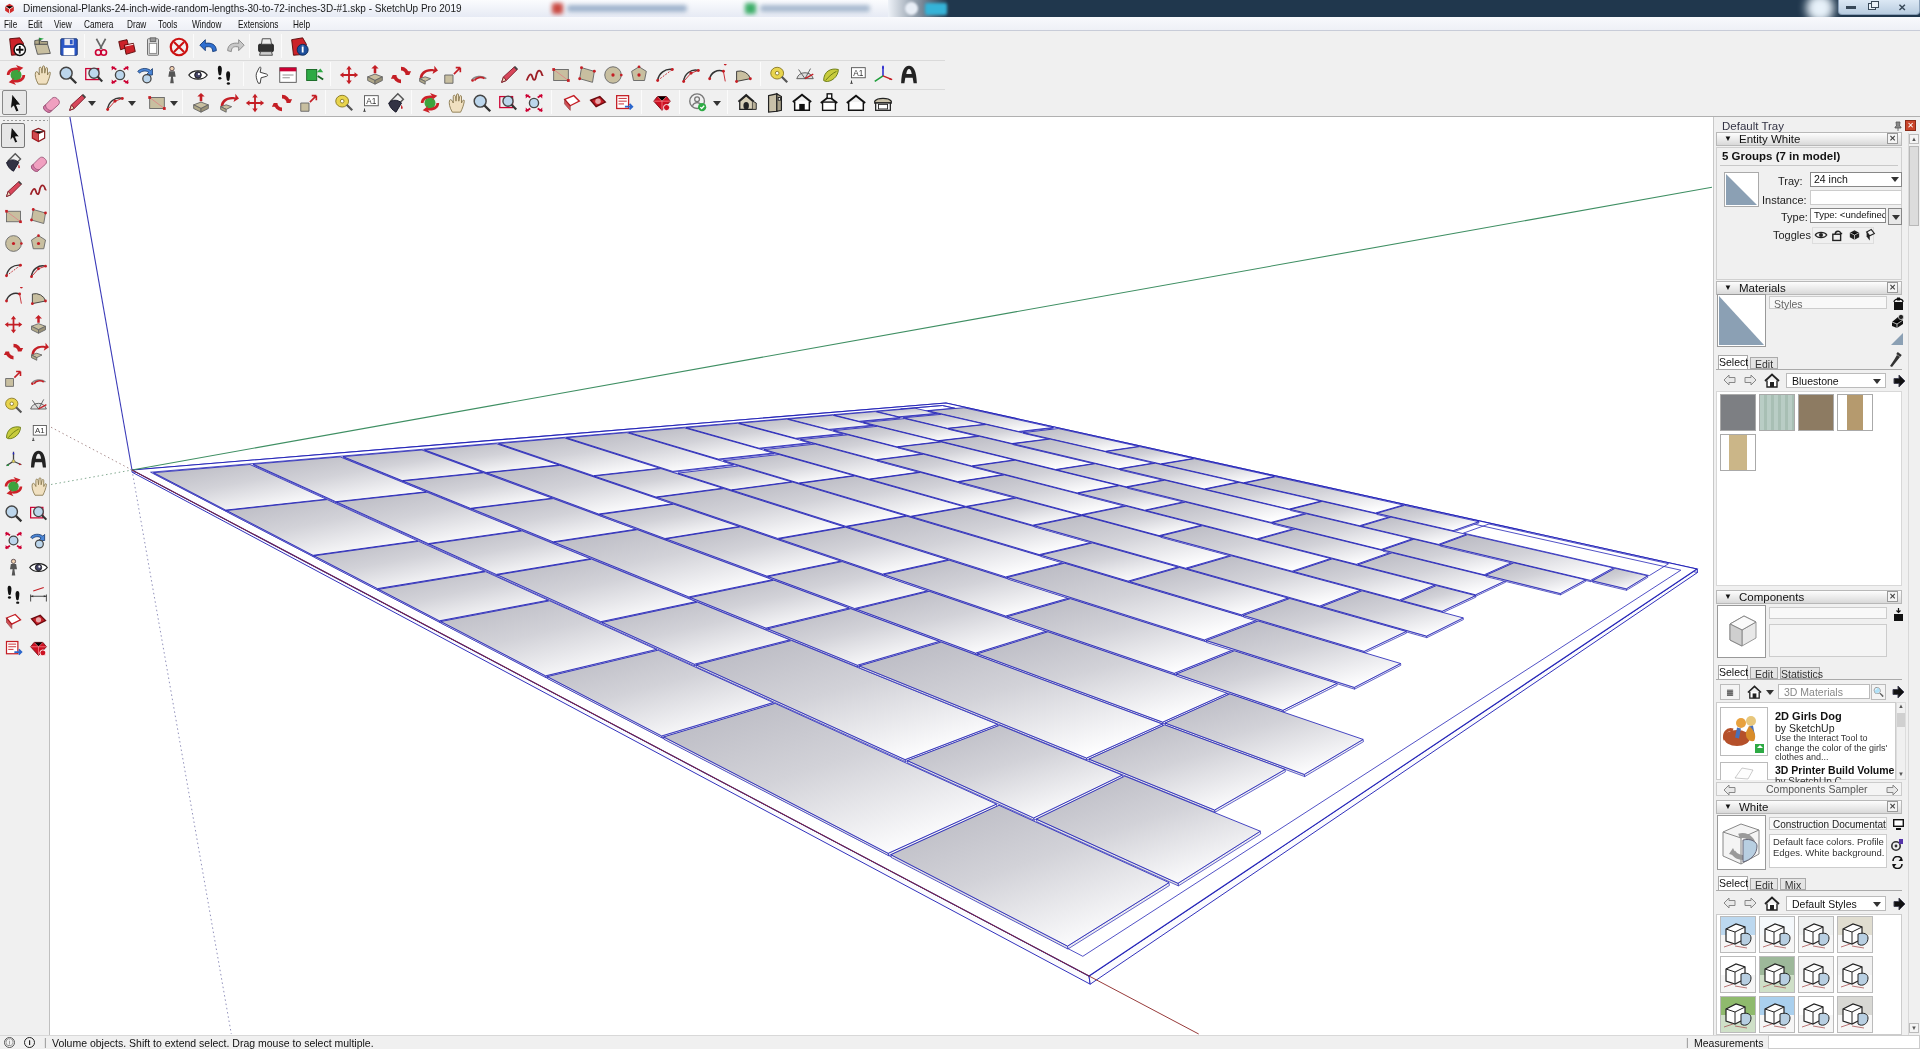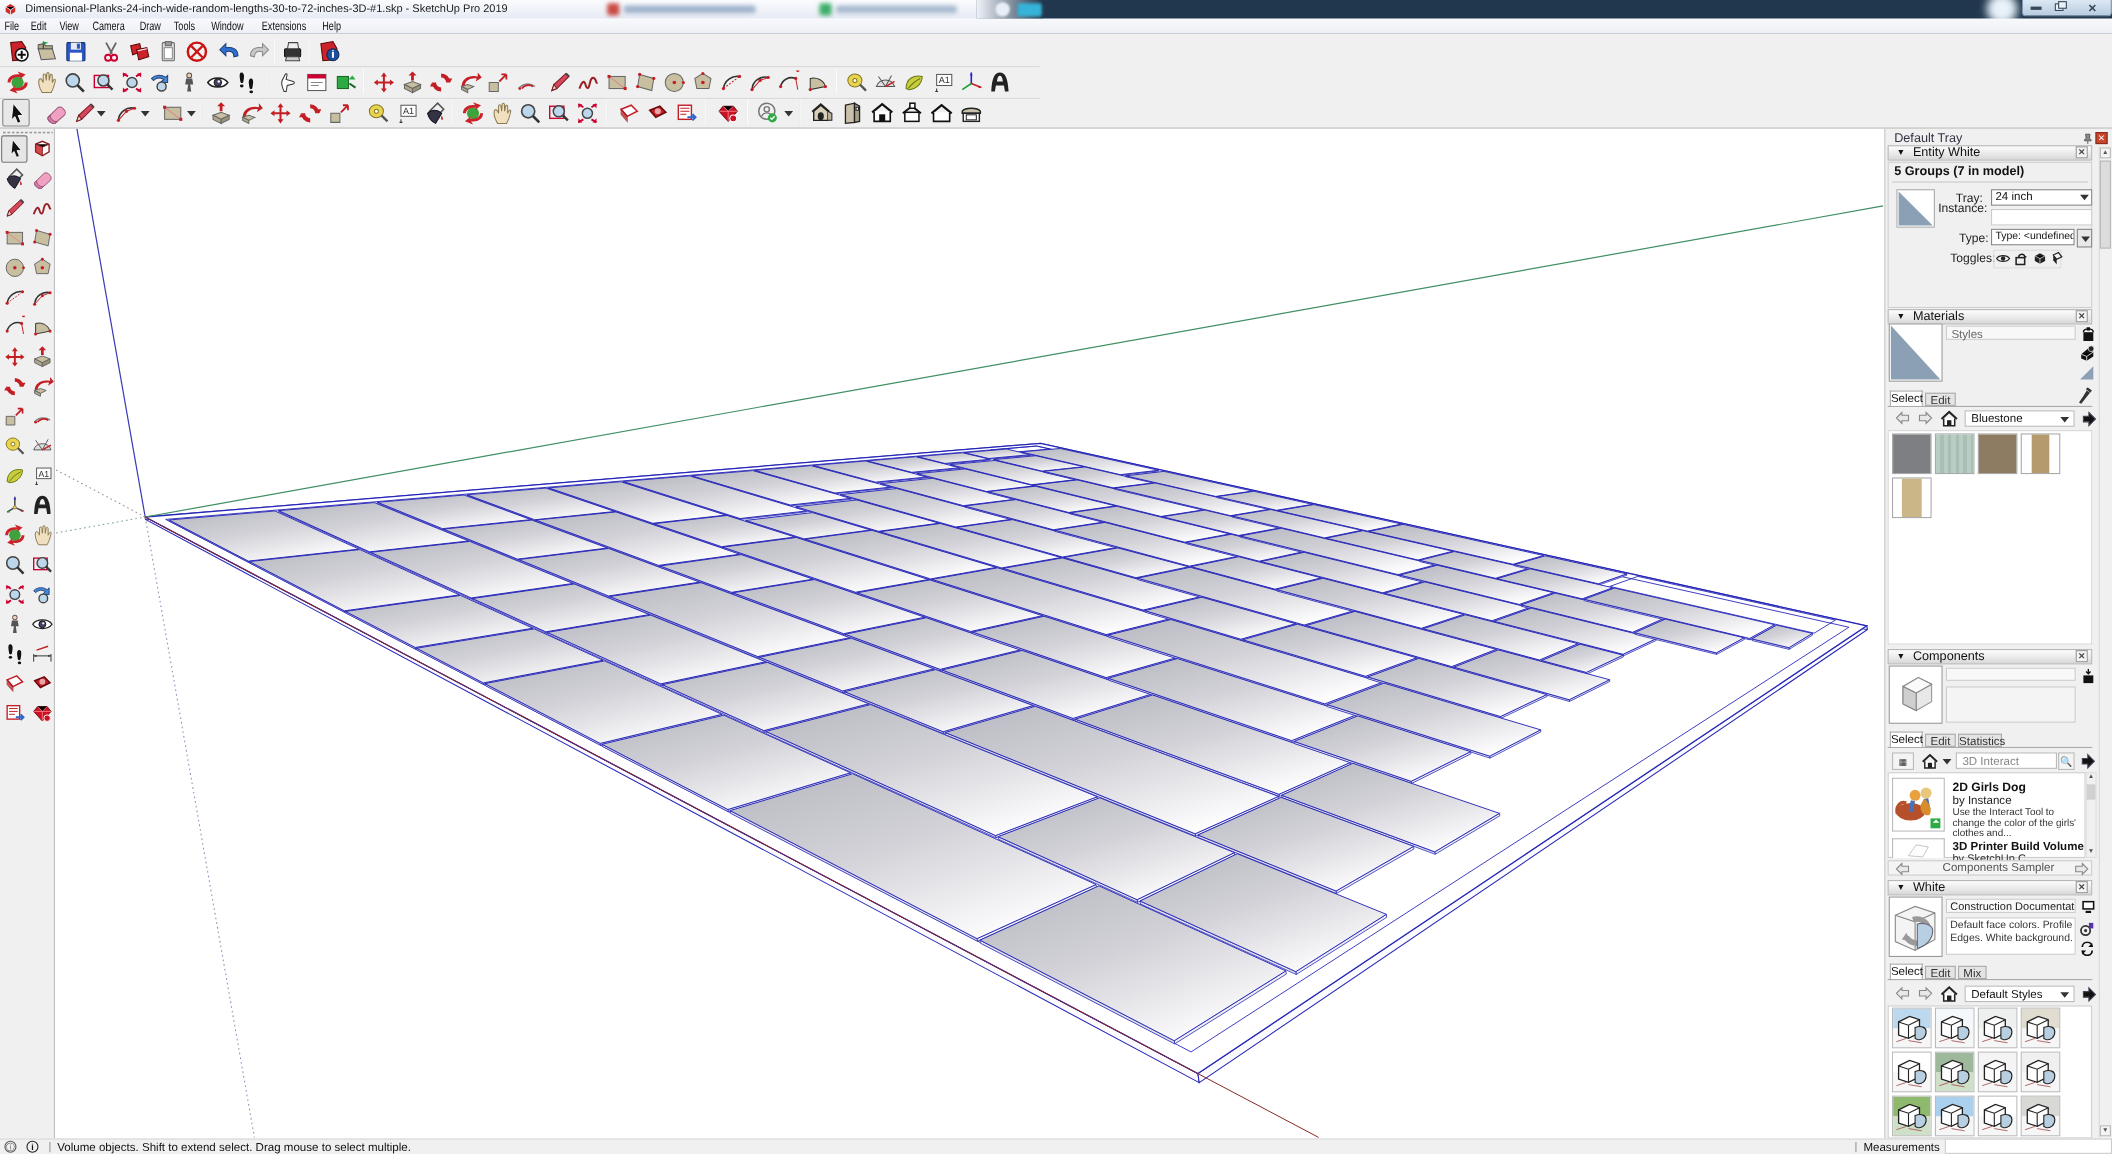--- a/index.html
+++ b/index.html
@@ -950,21 +950,21 @@
   </div>
 <div style="position:absolute;left:1716px;top:147px;width:186px;height:133px;background:#f0f0f0;border:1px solid #d0d0d0"></div>
 <div style="position:absolute;left:1722px;top:150px;font-size:11.5px;font-weight:bold;color:#111">5 Groups (7 in model)</div>
 <div style="position:absolute;left:1720px;top:165px;width:178px;height:1px;background:#c8c8c8"></div>
 <div style="position:absolute;left:1724px;top:172px;width:35px;height:35px;background:#fff;border:1px solid #aaa"></div>
 <svg style="position:absolute;left:1725px;top:173px" width="33" height="33" viewBox="0 0 33 33">
     <path d="M1 1 L1 32 L32 32 Z" fill="#8ba0b4"></path>
   </svg>
 <div style="position:absolute;left:1778px;top:175px;font-size:11px;color:#222">Tray:</div>
 <div style="position:absolute;left:1810px;top:172px;width:92px;height:15px;background:#fff;border:1px solid #888;font-size:10.5px;color:#111;padding-left:3px">24 inch<span style="position:absolute;right:2px;top:4px;width:0;height:0;border-left:4px solid transparent;border-right:4px solid transparent;border-top:5px solid #333"></span></div>
-<div style="position:absolute;left:1762px;top:184px;font-size:11px;color:#222">Instance:</div>
+<div style="position:absolute;left:1762px;top:194px;font-size:11px;color:#222">Instance:</div>
 <div style="position:absolute;left:1810px;top:190px;width:92px;height:15px;background:#fff;border:1px solid #ccc"></div>
 <div style="position:absolute;left:1781px;top:211px;font-size:11px;color:#222">Type:</div>
 <div style="position:absolute;left:1810px;top:208px;width:76px;height:15px;background:#fff;border:1px solid #888;font-size:9.5px;color:#111;padding-left:3px;white-space:nowrap;overflow:hidden">Type: &lt;undefined&gt;</div>
 <div style="position:absolute;left:1888px;top:208px;width:14px;height:17px;background:#e8e8e8;border:1px solid #888">
     <span style="position:absolute;left:3px;top:6px;width:0;height:0;border-left:4px solid transparent;border-right:4px solid transparent;border-top:5px solid #333"></span>
   </div>
 <div style="position:absolute;left:1773px;top:229px;font-size:11px;color:#222">Toggles:</div>
 <div style="position:absolute;left:1812px;top:227px;width:62px;height:17px;border:1px solid #ddd"></div>
 <svg style="position:absolute;left:1814px;top:229px" width="14" height="12" viewBox="0 0 24 18">
     <path d="M2 9 C6 3 18 3 22 9 C18 15 6 15 2 9 Z" fill="none" stroke="#222" stroke-width="2"></path>
@@ -1062,39 +1062,39 @@
 <div style="position:absolute;left:1750px;top:667px;width:28px;height:12px;background:#e4e4e4;border:1px solid #aaa;font-size:10.5px;text-align:center;color:#333">Edit</div>
 <div style="position:absolute;left:1780px;top:667px;width:40px;height:12px;background:#e4e4e4;border:1px solid #aaa;font-size:10.5px;text-align:center;color:#333">Statistics</div>
 <div style="position:absolute;left:1716px;top:679px;width:186px;height:1px;background:#aaa"></div>
 <div style="position:absolute;left:1720px;top:684px;width:20px;height:16px;border:1px solid #bbb;background:#f4f4f4;font-size:8px;color:#333;text-align:center;line-height:15px">▦</div>
 <svg style="position:absolute;left:1747px;top:685px" width="15" height="15" viewBox="0 0 16 16">
     <path d="M1 8 L8 1.5 L15 8" fill="none" stroke="#222" stroke-width="1.8"></path>
     <path d="M3 7.5 L3 14 L13 14 L13 7.5" fill="#fff" stroke="#222" stroke-width="1.4"></path>
     <rect x="6" y="9" width="4" height="5" fill="#222"></rect>
   </svg>
 <div style="position:absolute;left:1766px;top:690px;width:0;height:0;border-left:4px solid transparent;border-right:4px solid transparent;border-top:5px solid #333"></div>
-<div style="position:absolute;left:1778px;top:684px;width:92px;height:15px;background:#fff;border:1px solid #bbb;font-size:10.5px;color:#888;padding:1px 0 0 5px">3D Interact</div>
+<div style="position:absolute;left:1778px;top:684px;width:92px;height:15px;background:#fff;border:1px solid #bbb;font-size:10.5px;color:#888;padding:1px 0 0 5px">3D Materials</div>
 <div style="position:absolute;left:1871px;top:684px;width:15px;height:16px;background:#f4f4f4;border:1px solid #bbb;font-size:9px;text-align:center;line-height:15px">🔍</div>
 <svg style="position:absolute;left:1890px;top:684px" width="17" height="16" viewBox="0 0 17 16">
     <path d="M8 2 L14 8 L8 14 L8 10.5 L3 10.5 L3 5.5 L8 5.5 Z" fill="#111" stroke="#445" stroke-width="1"></path>
   </svg>
 <div style="position:absolute;left:1716px;top:702px;width:180px;height:78px;background:#fff;border:1px solid #ccc"></div>
 <div style="position:absolute;left:1720px;top:707px;width:48px;height:49px;background:#fff;border:1px solid #bbb"></div>
 <svg style="position:absolute;left:1721px;top:708px" width="46" height="47" viewBox="0 0 46 47">
     <ellipse cx="16" cy="30" rx="13" ry="8" fill="#b5502a"></ellipse>
     <path d="M4 32 C2 26 6 20 12 22" fill="none" stroke="#b5502a" stroke-width="3"></path>
     <circle cx="20" cy="15" r="5" fill="#e8a13e"></circle>
     <circle cx="30" cy="13" r="5" fill="#e8c77c"></circle>
     <path d="M18 20 L16 30 M30 18 L32 28" stroke="#4a70b8" stroke-width="4"></path>
     <path d="M28 18 C33 22 36 28 33 33 C28 34 24 30 25 24" fill="#d88c2a"></path>
     <rect x="34" y="36" width="9" height="9" fill="#2daa44"></rect>
     <path d="M36 40 L42 40 L39 37 Z" fill="#fff"></path>
   </svg>
 <div style="position:absolute;left:1775px;top:710px;font-size:11px;font-weight:bold;color:#111">2D Girls Dog</div>
-<div style="position:absolute;left:1775px;top:722px;font-size:10.5px;color:#222">by Instance</div>
+<div style="position:absolute;left:1775px;top:722px;font-size:10.5px;color:#222">by SketchUp</div>
 <div style="position:absolute;left:1775px;top:734px;font-size:9px;color:#333;width:124px;line-height:9.5px">Use the Interact Tool to change the color of the girls' clothes and...</div>
 <div style="position:absolute;left:1720px;top:762px;width:48px;height:18px;background:#fff;border:1px solid #bbb;border-bottom:none"></div>
 <svg style="position:absolute;left:1722px;top:765px" width="44" height="15" viewBox="0 0 44 30">
     <path d="M4 26 L18 6 L40 10 L30 28 Z" fill="#fdfdfd" stroke="#999"></path>
   </svg>
 <div style="position:absolute;left:1775px;top:764px;font-size:10.5px;font-weight:bold;color:#111">3D Printer Build Volume</div>
 <div style="position:absolute;left:1775px;top:776px;font-size:10px;color:#333">by SketchUp C...</div>
 <div style="position:absolute;left:1896px;top:702px;width:10px;height:78px;background:#f0f0f0;border:1px solid #ddd"></div>
 <div style="position:absolute;left:1897px;top:703px;width:8px;height:8px;font-size:6px;text-align:center;color:#555">▲</div>
 <div style="position:absolute;left:1897px;top:713px;width:8px;height:14px;background:#d0d0d0"></div>

